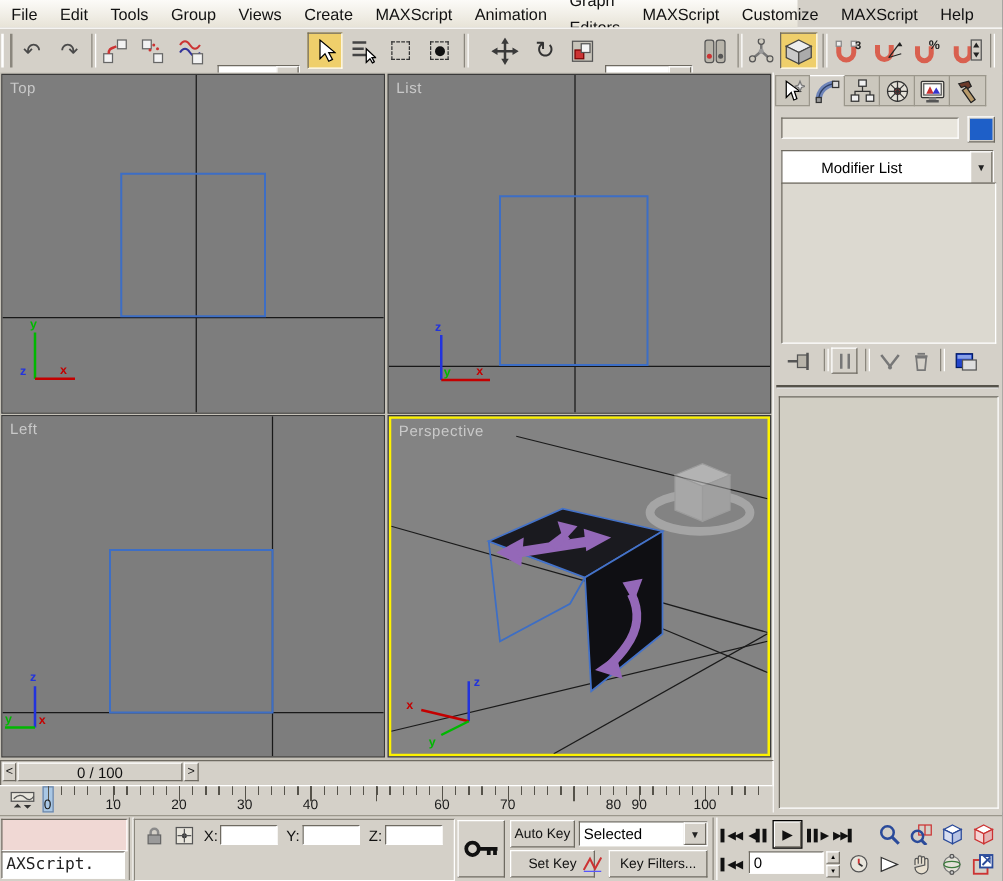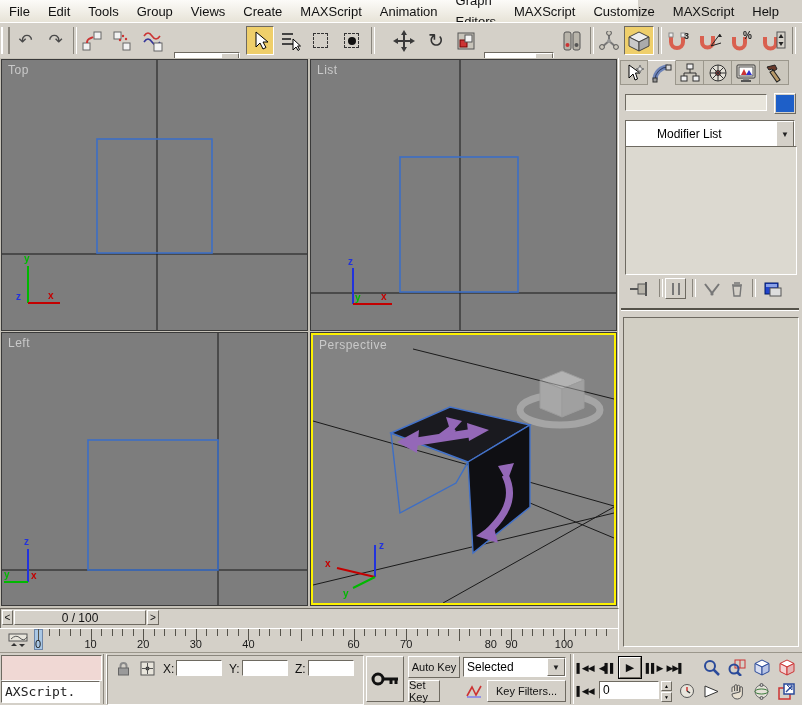--- a/index.html
+++ b/index.html
@@ -480,21 +480,21 @@
 
     <div class="sbtn raised" style="left:366px;top:3px;width:38px;height:46px;">
       <svg width="28" height="18">
           <circle cx="7" cy="9" r="5" fill="none" stroke="#111" stroke-width="3"></circle>
           <line x1="12" y1="9" x2="27" y2="9" stroke="#111" stroke-width="3"></line>
           <line x1="20" y1="9" x2="20" y2="14" stroke="#111" stroke-width="3"></line>
           <line x1="25" y1="9" x2="25" y2="14" stroke="#111" stroke-width="3"></line>
         </svg>
     </div>
     <div class="sbtn raised" style="left:408px;top:3px;width:52px;height:22px;">Auto Key</div>
-    <div class="sbtn raised" style="left:408px;top:27px;width:32px;height:22px;">Set Key</div>
+    <div class="sbtn raised" style="left:408px;top:27px;width:68px;height:22px;">Set Key</div>
     <div class="combo sunken abs" style="left:463px;top:4px;width:103px;height:20px;">
       <span class="txt">Selected</span>
       <span class="arrow raised">▼</span>
     </div>
     <div class="sbtn" style="left:463px;top:27px;width:21px;height:22px;">
       <svg width="16" height="14">
           <path d="M1,12 L6,3 L10,11 L15,2" stroke="#C33" stroke-width="1.6" fill="none"></path>
           <line x1="1" y1="13" x2="15" y2="13" stroke="#55F"></line>
         </svg>
     </div>

